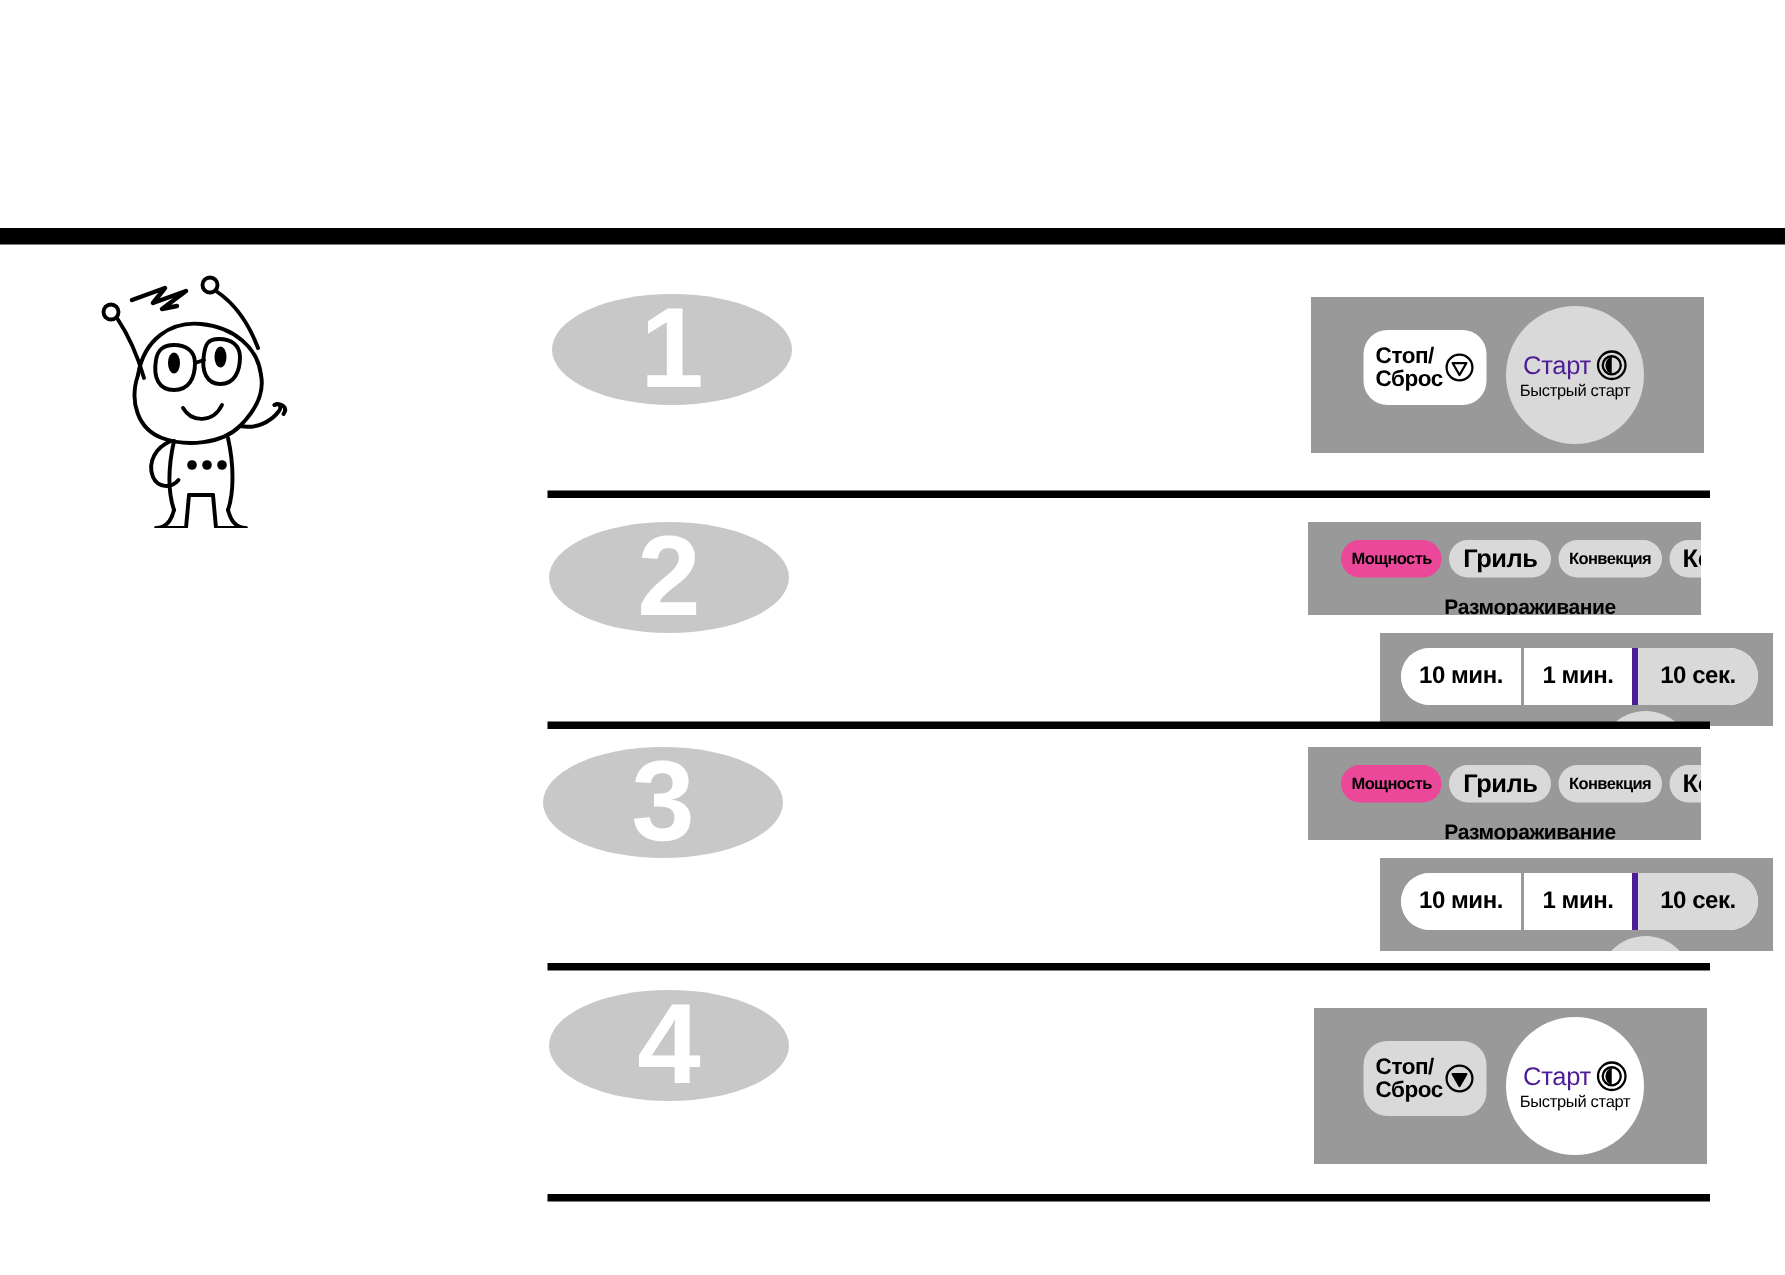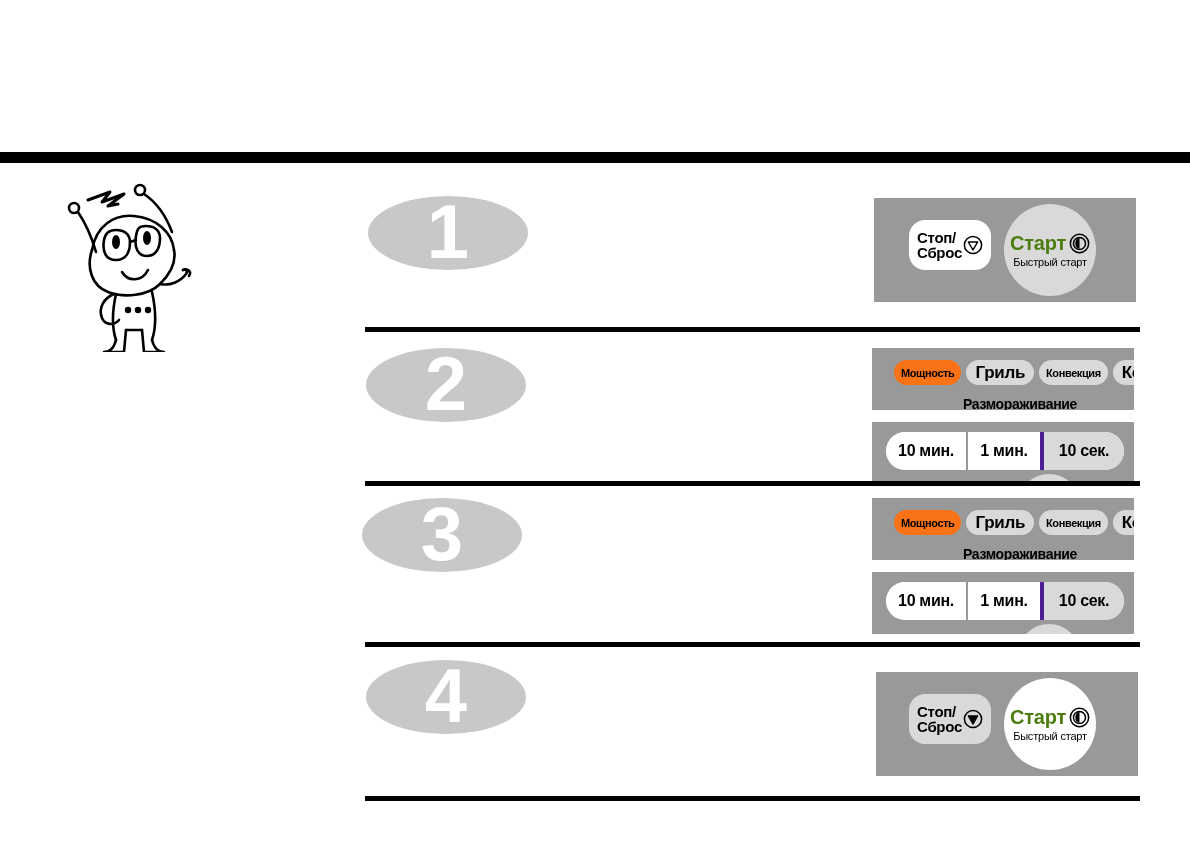--- a/index.html
+++ b/index.html
@@ -122,23 +122,23 @@
     line-height: 15px;
     color: #000;
     text-align: left;
     letter-spacing: -0.3px;
   }
   .stop-inner { display: flex; align-items: center; gap: 1px; }
   .tri-icon { width: 20px; height: 20px; flex: none; }
 
   .start-top { display: flex; align-items: center; gap: 3px; }
   .start-text {
-    font-size: 20px;
-    font-weight: bold;
-    color: #4d7c0f;
+    font-size: 17px;
+    font-weight: normal;
+    color: #4c1d95;
     letter-spacing: -0.2px;
   }
   .start-sub {
     font-size: 11px;
     color: #000;
     margin-top: 1px;
     letter-spacing: -0.2px;
   }
   .circ-icon { width: 21px; height: 21px; flex: none; }
 
@@ -158,39 +158,39 @@
   .mode-pill {
     border-radius: 13px;
     height: 25px;
     display: flex;
     align-items: center;
     justify-content: center;
     background: #d9d9d9;
     color: #000;
     white-space: nowrap;
   }
-  .mode-pill.active { background: #f97316; }
+  .mode-pill.active { background: #ec4899; }
   .mode-pill.sm { font-size: 11px; font-weight: bold; padding: 0 7px; letter-spacing: -0.4px; }
   .mode-pill.lg { font-size: 17px; font-weight: bold; padding: 0 9px; letter-spacing: -0.3px; }
 
   .mode-caption {
     position: absolute;
     left: 0;
     right: 0;
     top: 48px;
     text-align: center;
     font-size: 14px;
     font-weight: bold;
     color: #000;
     letter-spacing: -0.3px;
     padding-left: 34px;
   }
 
   
-  .panel-times { width: 262px; height: 62px; }
+  .panel-times { width: 262px; height: 62px; margin-left: 48px; }
   .r2 .panel-times { left: 872px; top: 84px; }
   .r3 .panel-times { left: 872px; top: 82px; }
 
   .time-strip {
     position: absolute;
     left: 14px;
     top: 10px;
     display: flex;
     height: 38px;
     border-radius: 19px;

